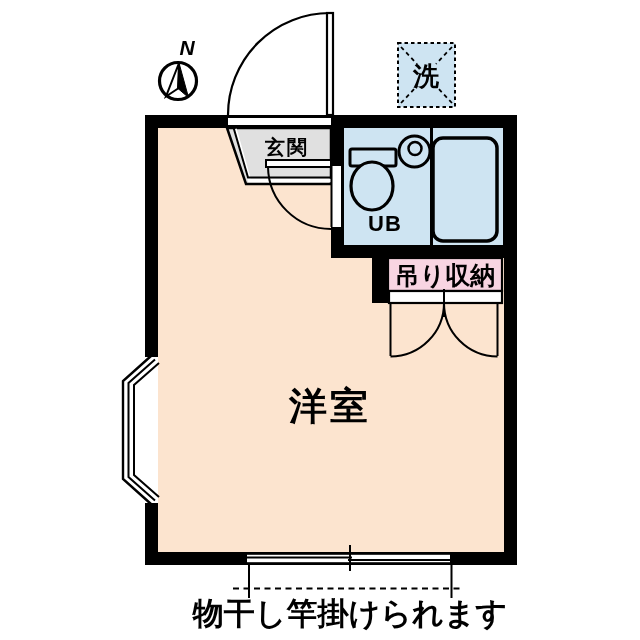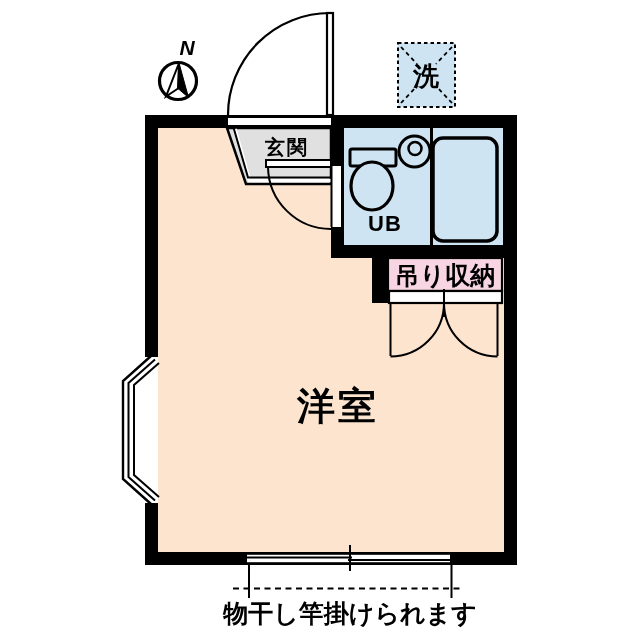--- a/index.html
+++ b/index.html
@@ -19,23 +19,23 @@
   .lnw{stroke:var(--bg);fill:none}
   .lbl{
     position:absolute;transform:translate(-50%,-50%);
     white-space:nowrap;color:#000;font-weight:700;line-height:1;
   }
   .lbl-n{left:187px;top:47px;font-size:21px;font-style:italic;font-weight:600}
   .lbl-genkan{left:287px;top:147px;font-size:20px;letter-spacing:2px}
   .lbl-wash{left:426px;top:76px;font-size:26px}
   .lbl-ub{left:385px;top:224px;font-size:22px;font-weight:600;letter-spacing:1px}
   .lbl-storage{left:445px;top:275px;font-size:25px}
-  .lbl-room-name{left:338px;top:406px;font-size:38px;letter-spacing:3px}
+  .lbl-room-name{left:330px;top:406px;font-size:38px;letter-spacing:3px}
   .lbl-room-size{left:332px;top:452px;font-size:38px}
-  .lbl-note{left:350px;top:613px;font-size:25px;font-weight:600}
+  .lbl-note{left:350px;top:613px;font-size:31px;font-weight:600}
 </style>
 </head>
 <body>
 
 <div class="canvas">
   <svg class="plan-svg" width="640" height="640" viewBox="0 0 640 640">
 
     <g>
       <rect class="floorf" x="150" y="120" width="360" height="438"></rect>
     </g>

